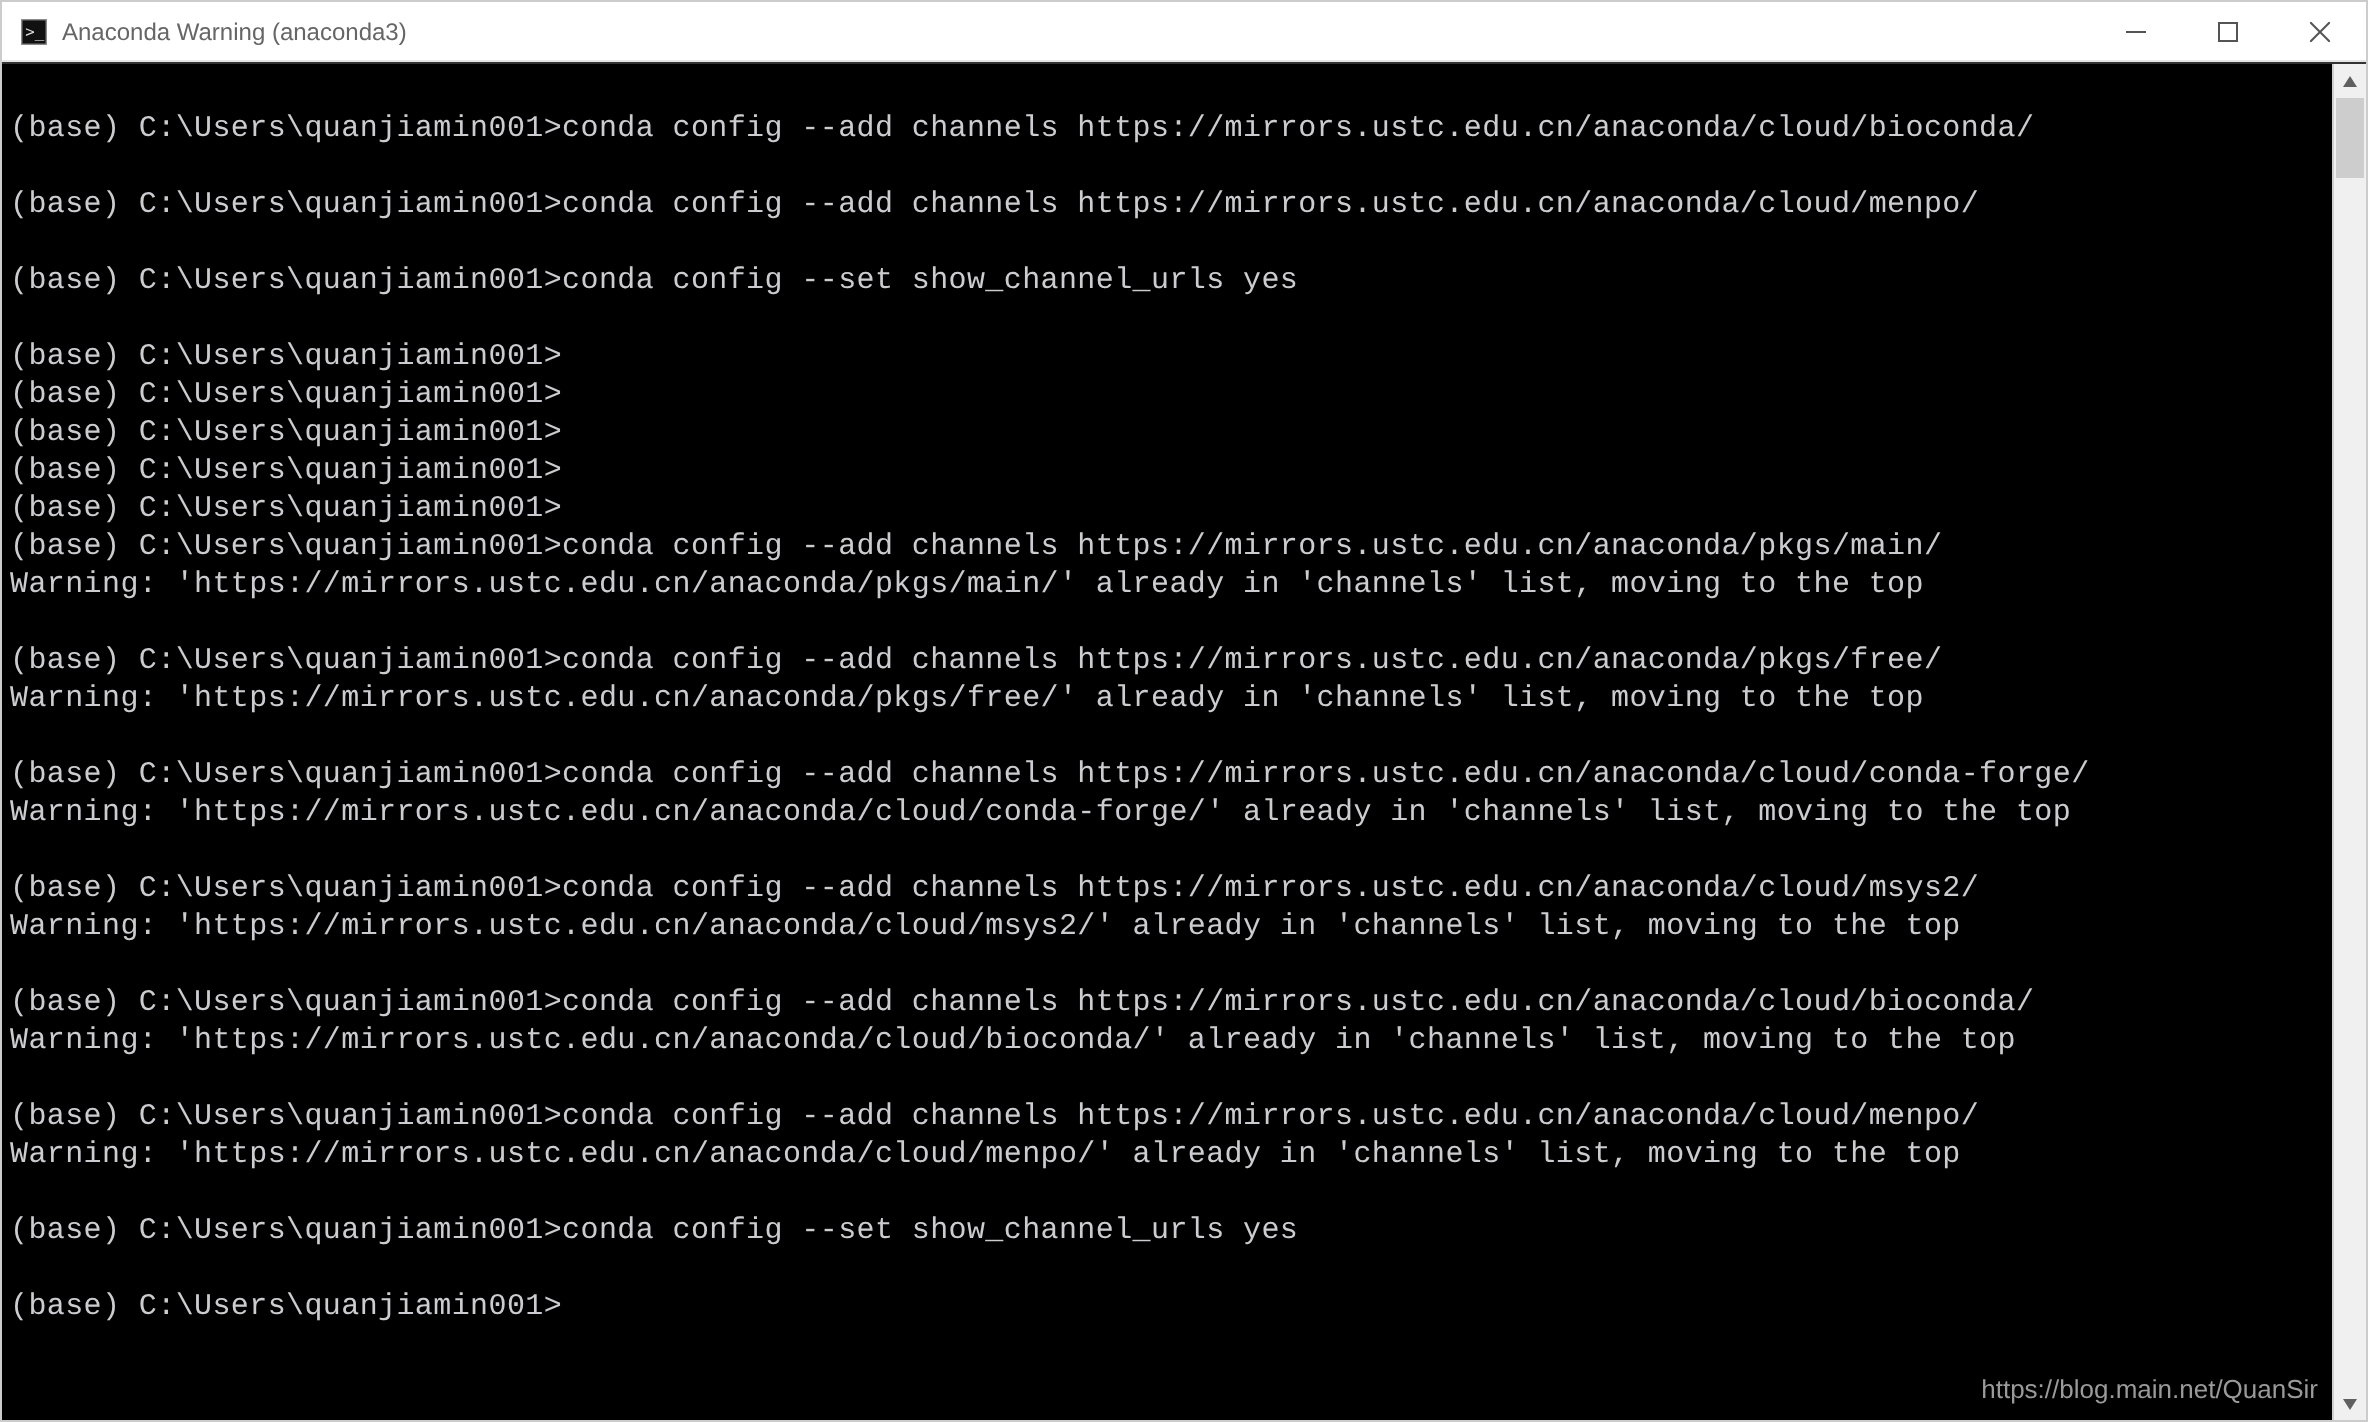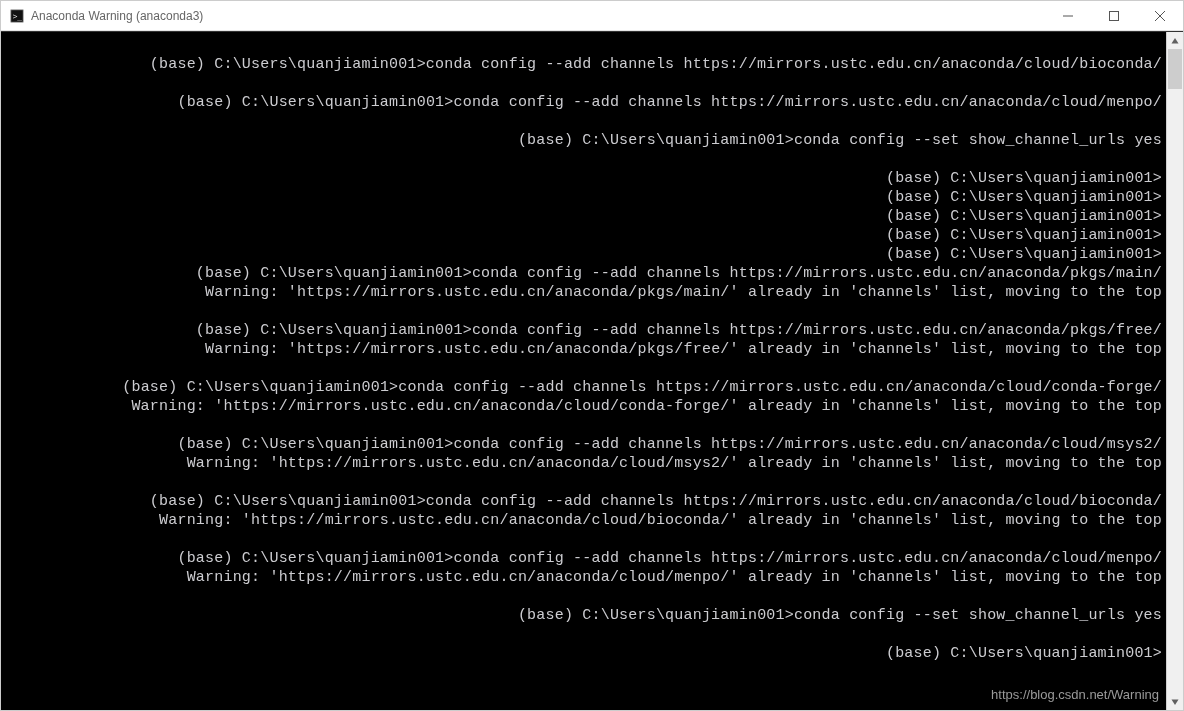--- a/index.html
+++ b/index.html
@@ -79,21 +79,20 @@
       font-size: 15px;
       line-height: 19px;
       color: #ccccd0;
       white-space: pre;
       overflow: hidden;
       letter-spacing: 0.2px;
     }
     .terminal .line {
       display: block;
       min-height: 19px;
-      text-align: right;
     }
     .scrollbar {
       width: 17px;
       background: #f0f0f0;
       position: relative;
       border-left: 1px solid #d0d0d0;
     }
     .scroll-btn {
       width: 100%;
       height: 17px;
@@ -179,15 +178,15 @@
       </div>
       <div class="scroll-track">
         <div class="scroll-thumb"></div>
       </div>
       <div class="scroll-btn down">
         <svg viewBox="0 0 8 8">
             <polygon points="4,7 7.5,1.5 0.5,1.5" fill="currentColor"></polygon>
           </svg>
       </div>
     </div>
-    <div class="watermark">https://blog.csdn.net/Warning</div>
+    <div class="watermark">https://blog.main.net/QuanSir</div>
   </div>
 </div>
 
 </body></html>

